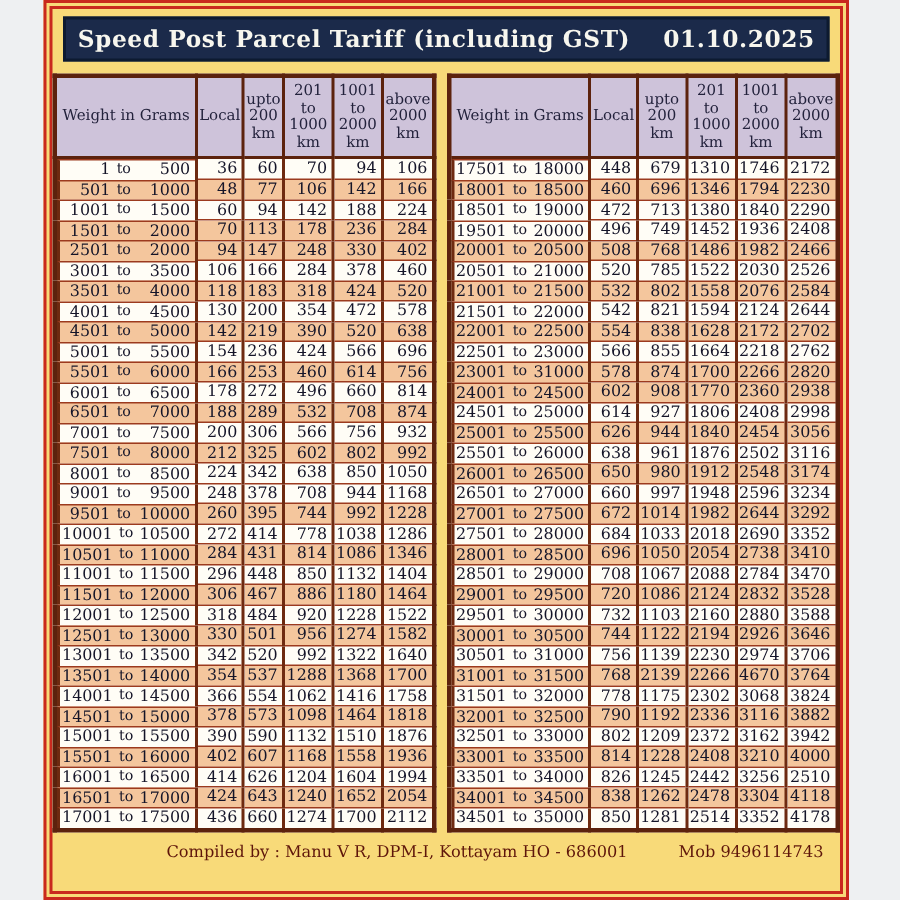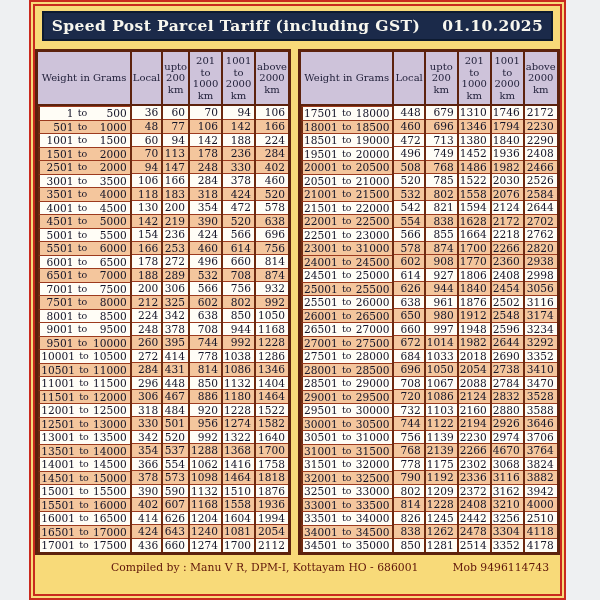--- a/index.html
+++ b/index.html
@@ -499,21 +499,21 @@
           </tr>
           <tr class="alt">
             <td class="wcell">
               <span class="wfrom">16501</span>
               <span class="wto">to</span>
               <span class="wval">17000</span>
             </td>
             <td>424</td>
             <td>643</td>
             <td>1240</td>
-            <td>1081</td>
+            <td>1652</td>
             <td>2054</td>
           </tr>
           <tr>
             <td class="wcell">
               <span class="wfrom">17001</span>
               <span class="wto">to</span>
               <span class="wval">17500</span>
             </td>
             <td>436</td>
             <td>660</td>

